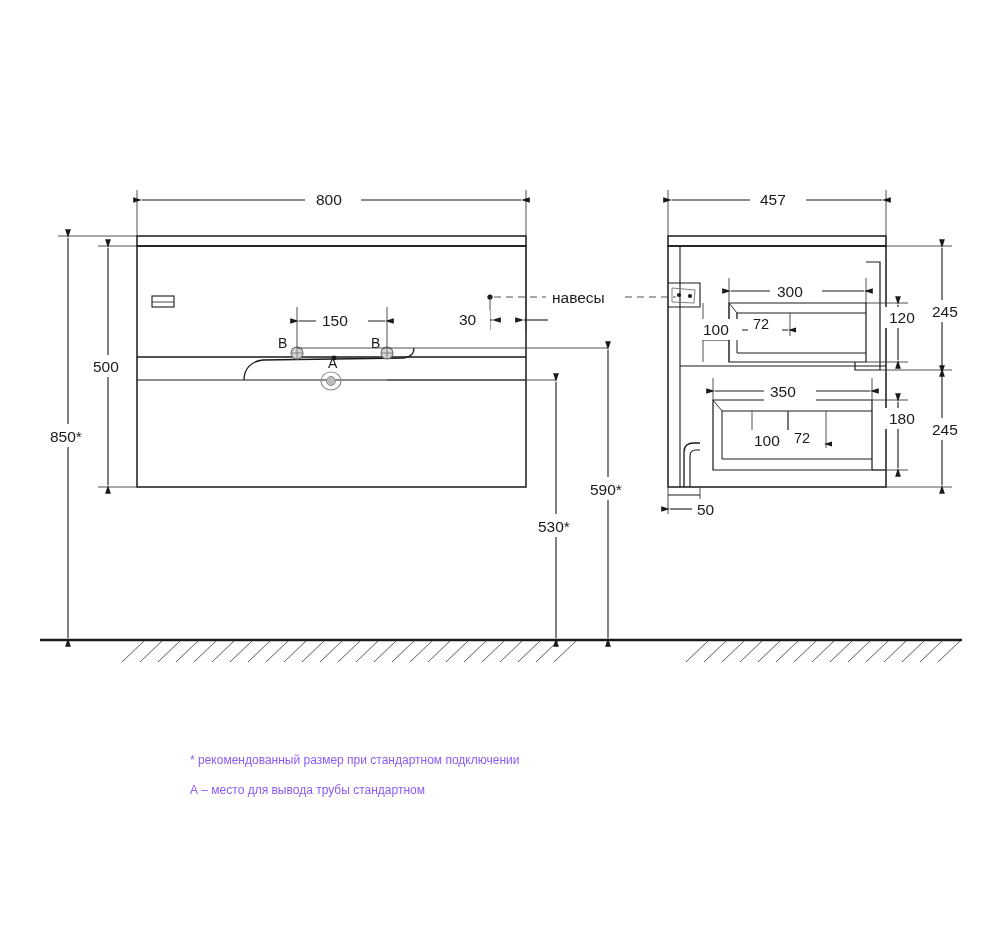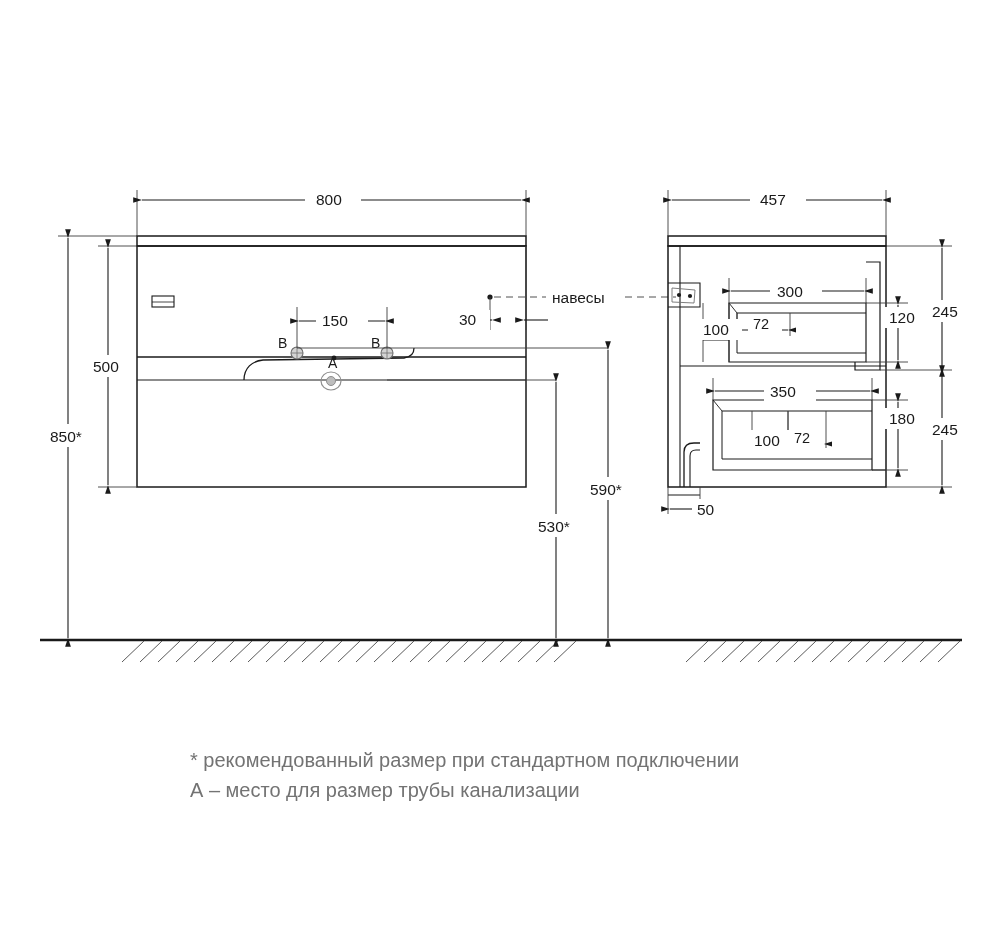--- a/index.html
+++ b/index.html
@@ -23,23 +23,23 @@
     left: 0;
     top: 0;
   }
   .note-block {
     position: absolute;
     left: 190px;
     top: 745px;
     width: 620px;
   }
   .note-line {
-    font-size: 20px;
+    font-size: 12px;
     line-height: 30px;
-    color: #737373;
+    color: #8b5cf6;
     white-space: nowrap;
   }
   svg text {
     font-family: "Liberation Sans", sans-serif;
     fill: #1a1a1a;
   }
   .dim-label {
     font-size: 15.5px;
   }
   .dim-label-small {
@@ -336,16 +336,16 @@
       <line x1="670" y1="509" x2="698" y2="509" stroke="#1a1a1a" stroke-width="1.1" marker-start="url(#arrowStart)" marker-end="url(#arrowEnd)"></line>
       <line x1="668" y1="487" x2="668" y2="514" stroke="#3c3c3c" stroke-width="0.9"></line>
       <rect x="692" y="499" width="34" height="21" fill="#ffffff"></rect>
       <text class="dim-label" x="697" y="515">50</text>
     </g>
 
   </svg>
 
   <div class="note-block">
     <div class="note-line">* рекомендованный размер при стандартном подключении</div>
-    <div class="note-line">А – место для размер трубы канализации</div>
+    <div class="note-line">А – место для вывода трубы стандартном</div>
   </div>
 
 </div>
 
 </body></html>

